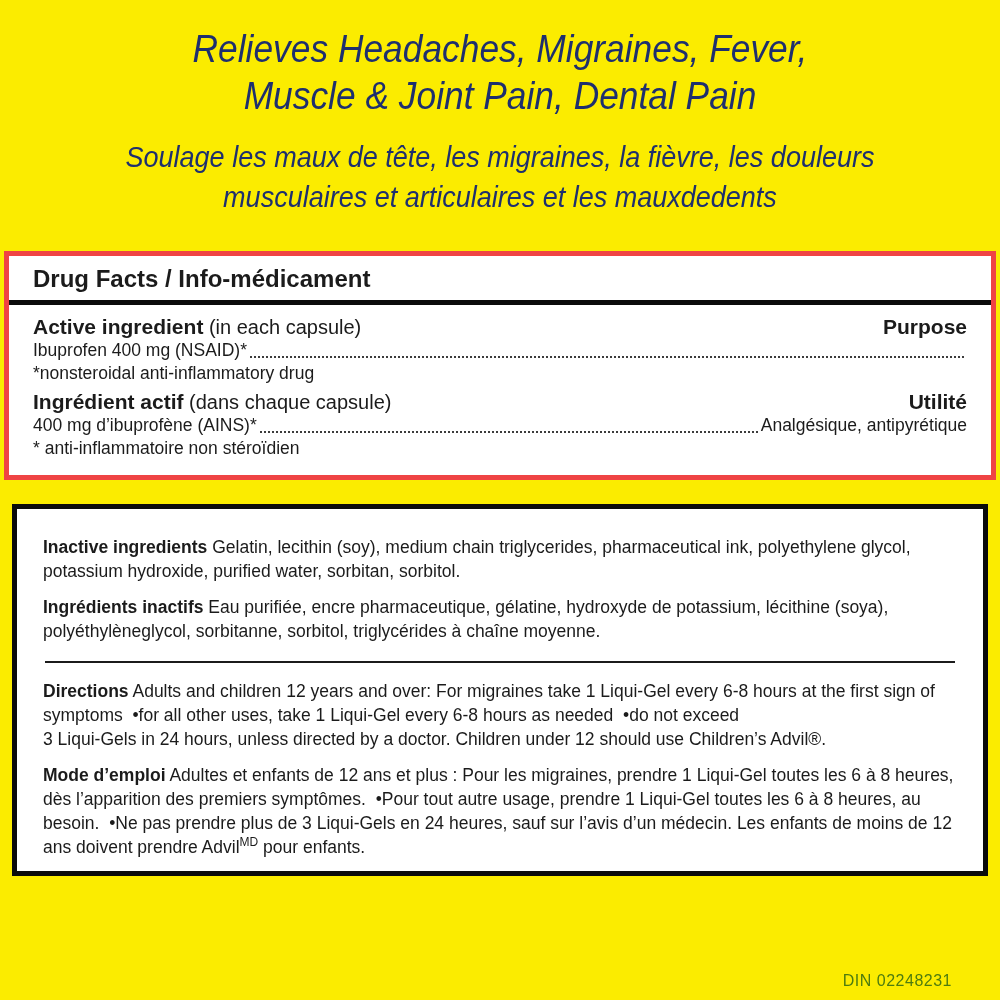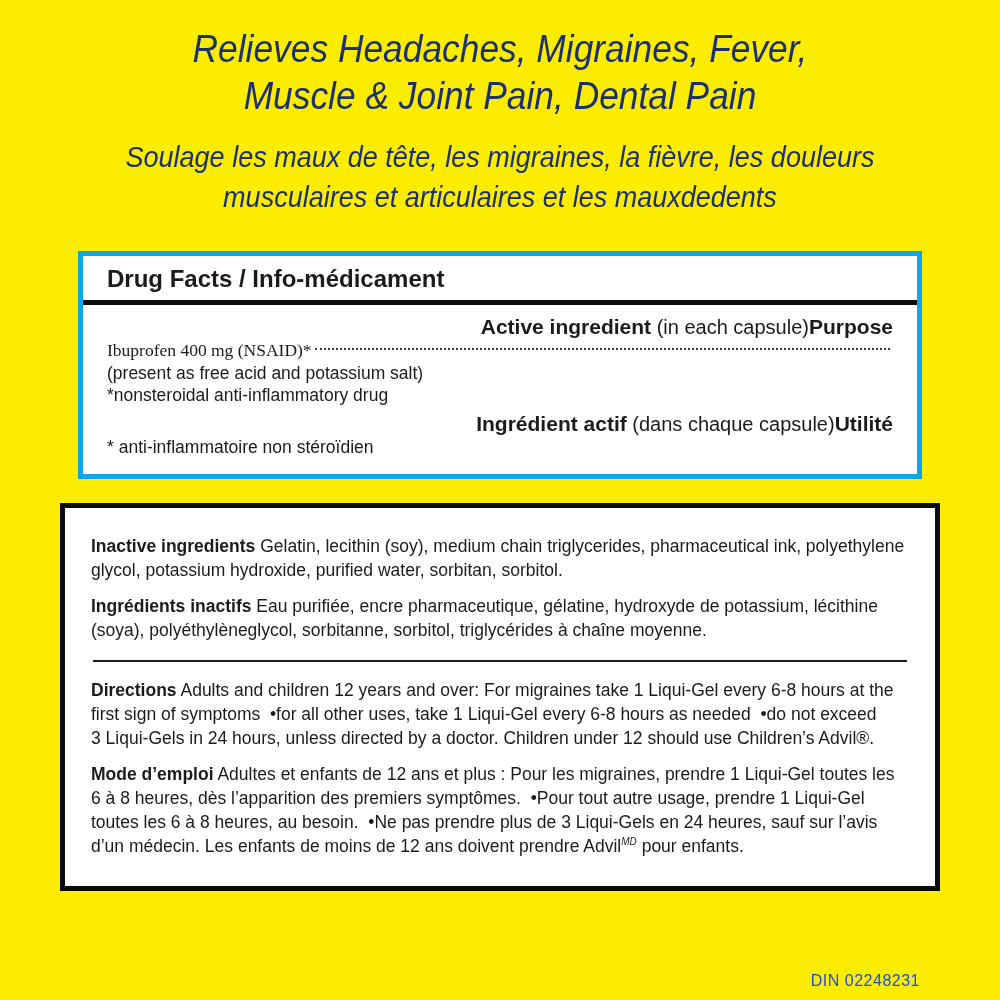--- a/index.html
+++ b/index.html
@@ -13,66 +13,66 @@
   
   .headline { text-align: center; color: #1E2F6E; font-weight: normal; font-style: italic; }
   .headline-en { margin-top: 26px; font-size: 38px; line-height: 47px; }
   .headline-fr { margin-top: 17px; font-size: 30px; line-height: 40px; }
   .headline .hline { white-space: nowrap; transform: scaleX(0.93); transform-origin: 50% 50%; }
   .headline-fr .hline { transform: scaleX(0.90); }
 
   
   .facts-box {
     box-sizing: border-box;
-    width: 844px; margin: 34px auto 0;
+    width: 992px; margin: 34px auto 0;
     background: #ffffff;
-    border: 5px solid #0ea5e9;
+    border: 5px solid #ef4444;
     color: #1b1b1b;
   }
   .facts-header {
     font-size: 24px; font-weight: bold;
     padding: 9px 24px 7px;
     border-bottom: 5px solid #0b0b0b;
   }
   .facts-body { padding: 10px 24px 16px; font-size: 17.5px; }
-  .row-flex { display: flex; justify-content: flex-end; align-items: baseline; }
+  .row-flex { display: flex; justify-content: space-between; align-items: baseline; }
   .ingr-heading { font-size: 21px; font-weight: bold; }
   .ingr-suffix { font-size: 20px; font-weight: normal; }
   .purpose-heading { font-size: 21px; font-weight: bold; }
-  .leader-row { display: flex; align-items: center; line-height: 23px; font-family: Liberation Serif, serif; }
+  .leader-row { display: flex; align-items: flex-end; line-height: 23px; }
   .leader { flex: 1; border-bottom: 2px dotted #3c3c3c; margin: 0 3px 4px 3px; }
   .note-line { line-height: 22px; }
   .mt6 { margin-top: 6px; }
 
   
   .info-box {
     box-sizing: border-box;
-    width: 880px; margin: 24px auto 8px;
+    width: 976px; margin: 24px auto 8px;
     background: #ffffff;
     border: 5px solid #0b0b0b;
     color: #1b1b1b;
-    padding: 26px 26px 28px;
+    padding: 26px 26px 12px;
   }
   .info-para {
     font-size: 17.5px; line-height: 24px;
     margin: 0 0 12px 0;
     white-space: pre-wrap;
   }
   .info-para:last-child { margin-bottom: 0; }
   .para-label { font-weight: bold; }
-  .tm-sup { font-size: 10px; vertical-align: super; line-height: 0; font-style: italic; }
+  .tm-sup { font-size: 12px; vertical-align: super; line-height: 0; }
   .section-divider {
     border: none; border-top: 2px solid #1b1b1b;
     margin: 18px 2px 16px;
   }
 
   
   .din {
-    position: absolute; right: 80px; bottom: 10px;
-    font-size: 16px; color: #1d4ed8; letter-spacing: 0.5px;
+    position: absolute; right: 48px; bottom: 10px;
+    font-size: 16px; color: #4d7c0f; letter-spacing: 0.5px;
   }
 </style>
 </head>
 <body>
 
 <div class="headline headline-en">
   <div class="hline">Relieves Headaches, Migraines, Fever,</div>
   <div class="hline">Muscle &amp; Joint Pain, Dental Pain</div>
 </div>
 
@@ -88,28 +88,32 @@
     <div class="row-flex">
       <span><span class="ingr-heading">Active ingredient</span><span class="ingr-suffix"> (in each capsule)</span></span>
       <span class="purpose-heading">Purpose</span>
     </div>
 
     <div class="leader-row">
       <span>Ibuprofen 400 mg (NSAID)*</span>
       <span class="leader"></span>
     </div>
 
-    <div class="note-line">(present as free acid and potassium salt)</div>
     <div class="note-line">*nonsteroidal anti-inflammatory drug</div>
 
     <div class="row-flex mt6">
       <span><span class="ingr-heading">Ingrédient actif</span><span class="ingr-suffix"> (dans chaque capsule)</span></span>
       <span class="purpose-heading">Utilité</span>
     </div>
 
+    <div class="leader-row">
+      <span>400 mg d’ibuprofène (AINS)*</span>
+      <span class="leader"></span>
+      <span>Analgésique, antipyrétique</span>
+    </div>
 
     <div class="note-line">* anti-inflammatoire non stéroïdien</div>
 
   </div>
 </div>
 
 <div class="info-box">
 
   <p class="info-para"><span class="para-label">Inactive ingredients</span><span> Gelatin, lecithin (soy), medium chain triglycerides, pharmaceutical ink, polyethylene glycol, potassium hydroxide, purified water, sorbitan, sorbitol.</span></p>
 

